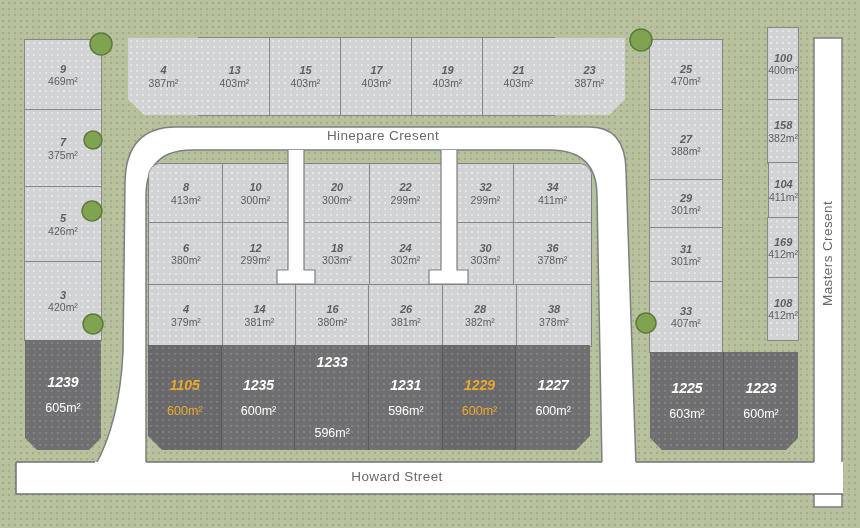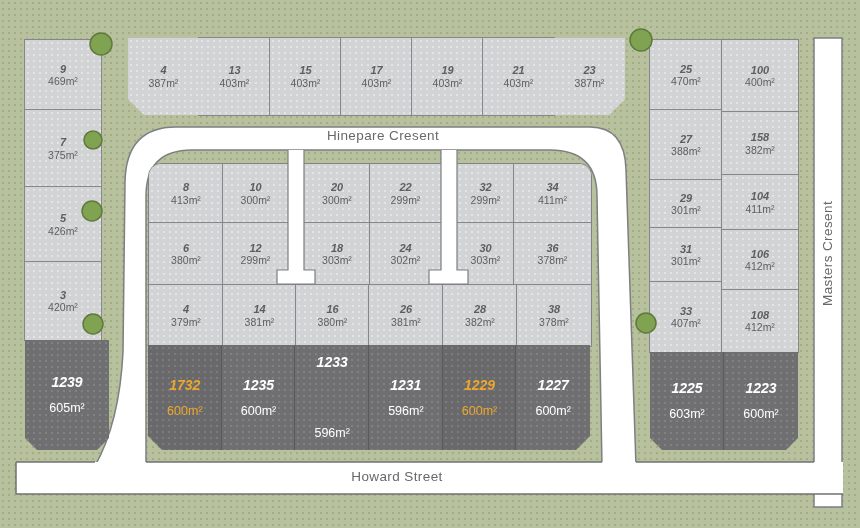--- a/index.html
+++ b/index.html
@@ -33,28 +33,28 @@
   }
   .darkrow .lot .num{color:#ffffff;font-size:14px;}
   .darkrow .lot .area{color:#ffffff;font-size:12.5px;margin-top:11px;}
   .darkrow .lot.hl{background-color:#69696b;}
   .darkrow .lot.hl .num,.darkrow .lot.hl .area{color:#eda72c;}
   #inner-upper{position:absolute;left:148px;top:163px;width:442px;z-index:2;
     border-radius:13px 13px 0 0;overflow:hidden;background:#d2d3d5;border:1px solid #808285;box-sizing:content-box;}
   #inner-dark{left:148px;top:345px;width:442px;height:105px;
     clip-path:polygon(0 0,100% 0,100% calc(100% - 14px),calc(100% - 14px) 100%,14px 100%,0 calc(100% - 14px));}
   #west-col{left:25px;top:40px;width:76px;}
-  #west-dark{left:25px;top:340px;width:84px;height:110px;
+  #west-dark{left:25px;top:340px;width:76px;height:110px;
     clip-path:polygon(0 0,100% 0,100% calc(100% - 12px),calc(100% - 12px) 100%,12px 100%,0 calc(100% - 12px));}
   #north-row{left:128px;top:38px;width:497px;height:77px;}
   #north-row .lot{flex:1;}
   #north-row .lot:first-child{clip-path:polygon(0 0,100% 0,100% 100%,16px 100%,0 calc(100% - 16px));}
   #north-row .lot:last-child{clip-path:polygon(0 0,100% 0,100% calc(100% - 16px),calc(100% - 16px) 100%,0 100%);}
   #east-col1{left:650px;top:40px;width:72px;}
-  #east-col2{left:722px;top:40px;width:76px;}
+  #east-col2{left:722px;top:28px;width:76px;align-items:flex-end;}
   #east-dark{left:650px;top:352px;width:148px;height:98px;
     clip-path:polygon(0 0,100% 0,100% calc(100% - 12px),calc(100% - 12px) 100%,12px 100%,0 calc(100% - 12px));}
   #east-dark .lot,#west-dark .lot,#inner-dark .lot{flex:1;}
   .street-label{position:absolute;z-index:4;color:#66686a;font-size:13.5px;letter-spacing:.4px;pointer-events:none;}
   #lbl-hinepare{left:263px;top:128px;width:240px;text-align:center;}
   #lbl-howard{left:277px;top:469px;width:240px;text-align:center;}
   #lbl-masters{left:812px;top:148px;width:30px;height:210px;display:flex;align-items:center;justify-content:center;
     writing-mode:vertical-rl;transform:rotate(180deg);}
 </style>
 </head>
@@ -207,21 +207,21 @@
         </div>
         <div class="lot" style="flex: 0 0 74px;">
           <span class="num">38</span>
           <span class="area">378m²</span>
         </div>
       </div>
   </div>
 
   <div class="group darkrow" id="inner-dark">
       <div class="lot hl" style="flex: 1 1 0%;">
-        <span class="num">1732</span>
+        <span class="num">1105</span>
         <span class="area">600m²</span>
       </div>
       <div class="lot" style="flex: 1 1 0%;">
         <span class="num">1235</span>
         <span class="area">600m²</span>
       </div>
       <div class="lot" style="flex: 1 1 0%; gap: 45px;">
         <span class="num">1233</span>
         <span class="area">596m²</span>
       </div>
@@ -268,21 +268,21 @@
       </div>
       <div class="lot" style="flex: 0 0 63px;">
         <span class="num">158</span>
         <span class="area">382m²</span>
       </div>
       <div class="lot" style="flex: 0 0 55px;">
         <span class="num">104</span>
         <span class="area">411m²</span>
       </div>
       <div class="lot" style="flex: 0 0 60px;">
-        <span class="num">106</span>
+        <span class="num">169</span>
         <span class="area">412m²</span>
       </div>
       <div class="lot" style="flex: 0 0 62px;">
         <span class="num">108</span>
         <span class="area">412m²</span>
       </div>
     </div>
 
   <div class="group darkrow" id="east-dark">
       <div class="lot" style="flex: 1 1 0%;">

